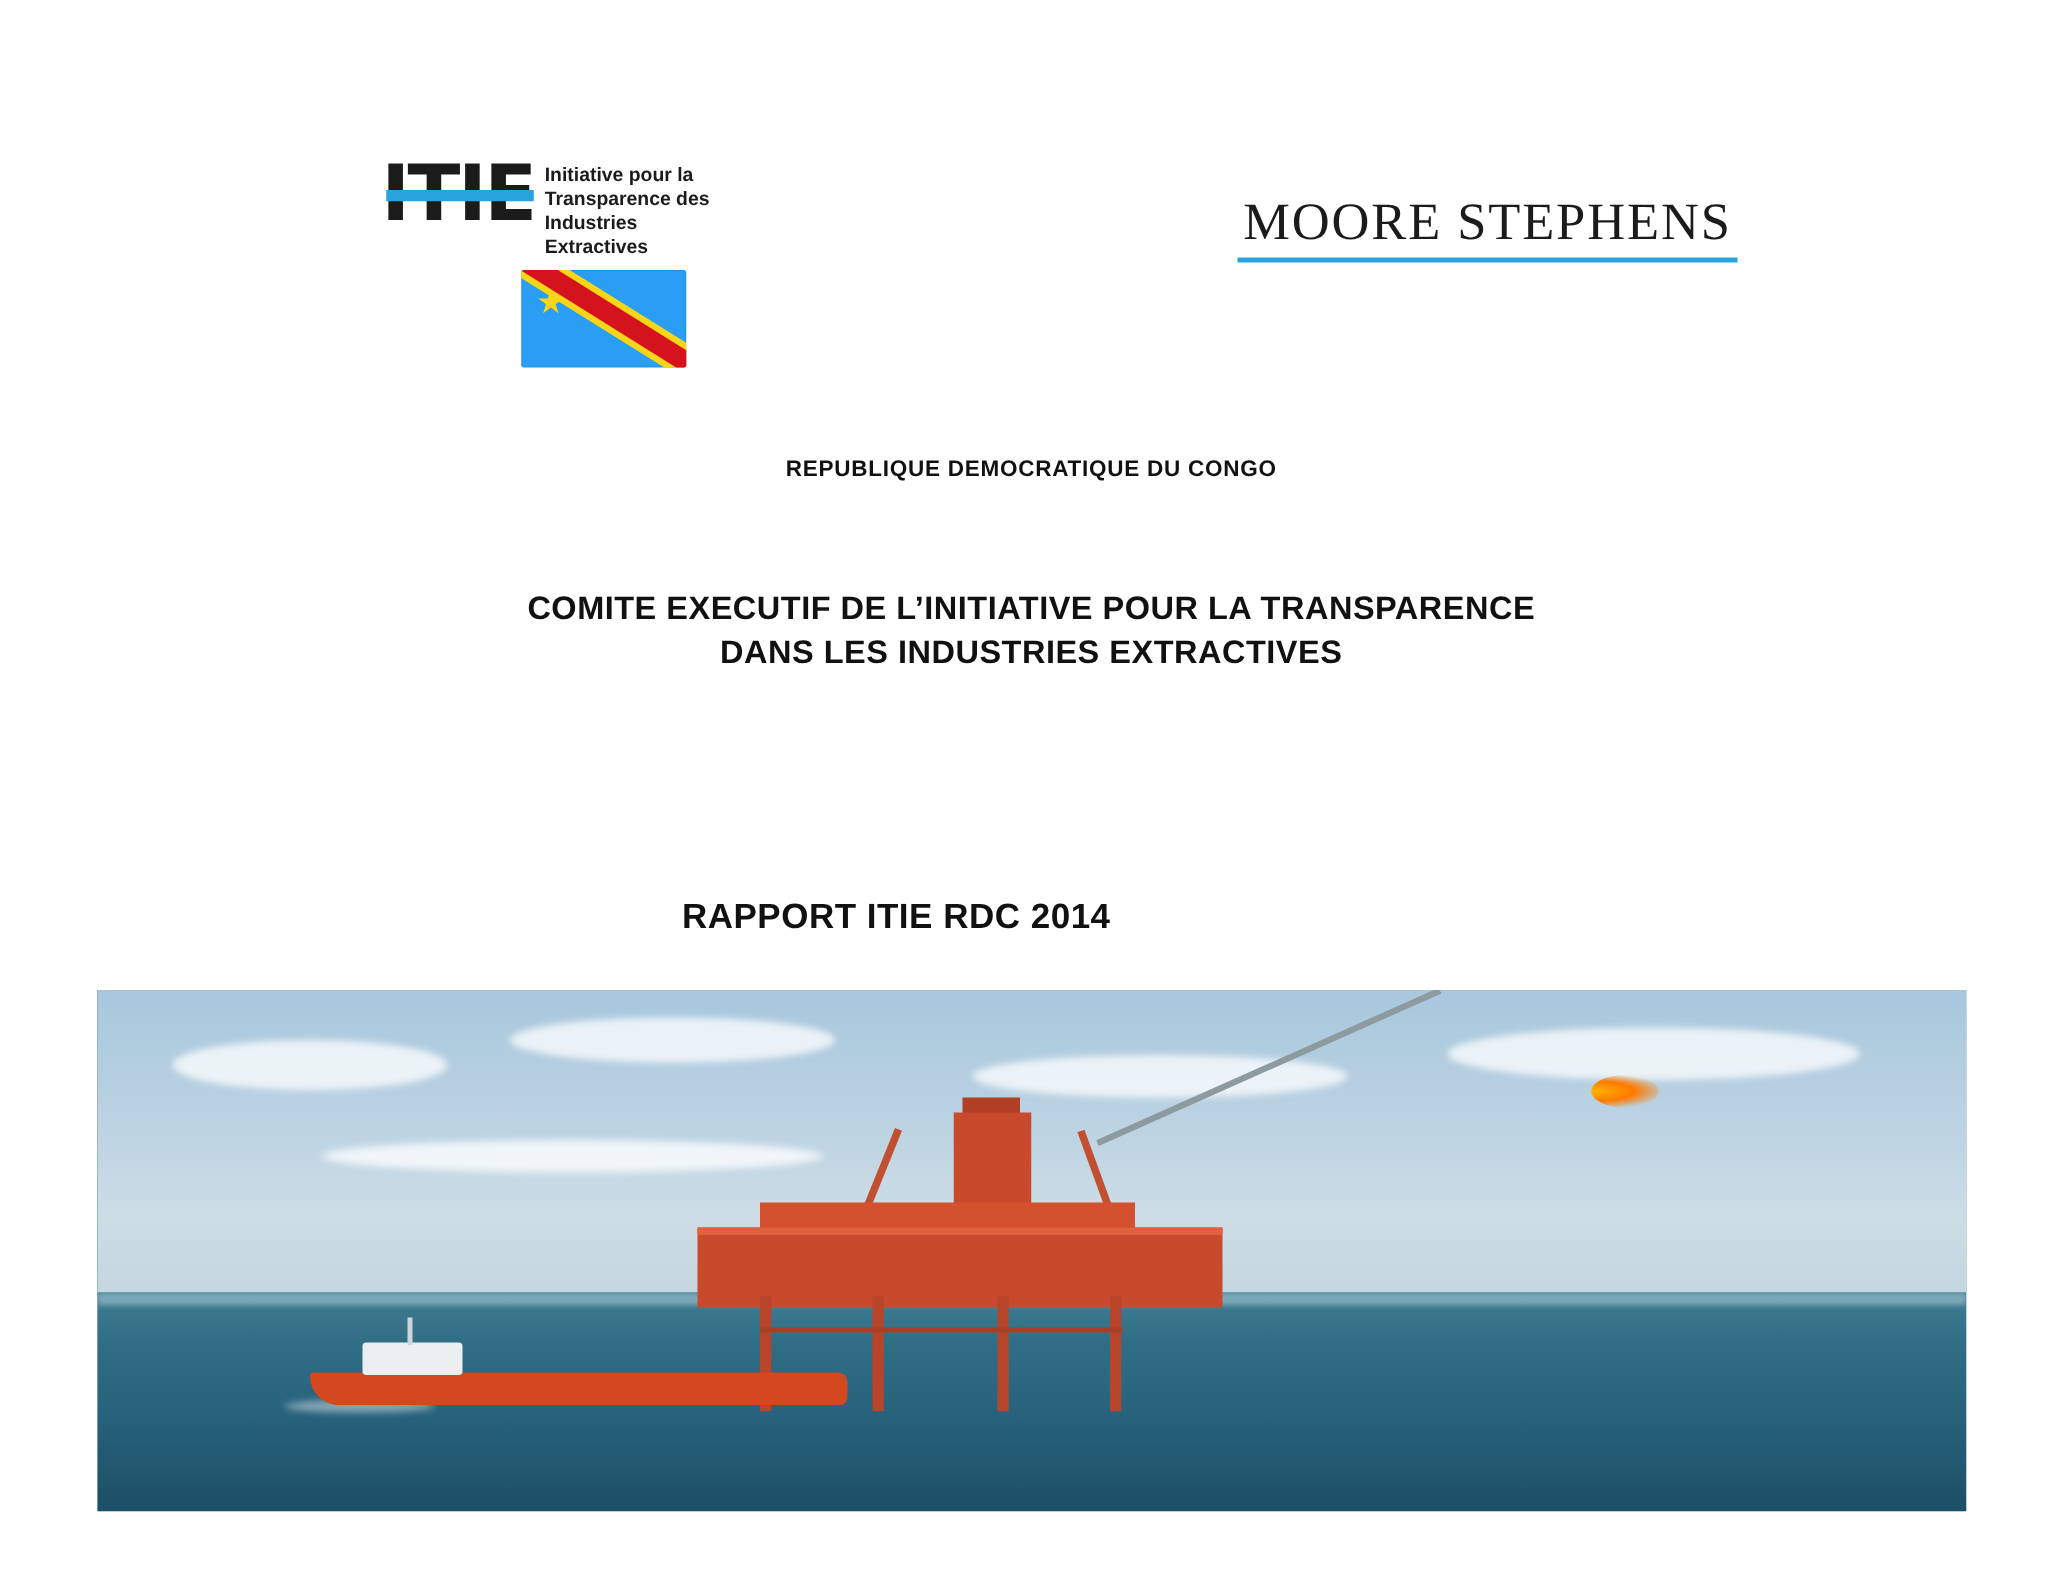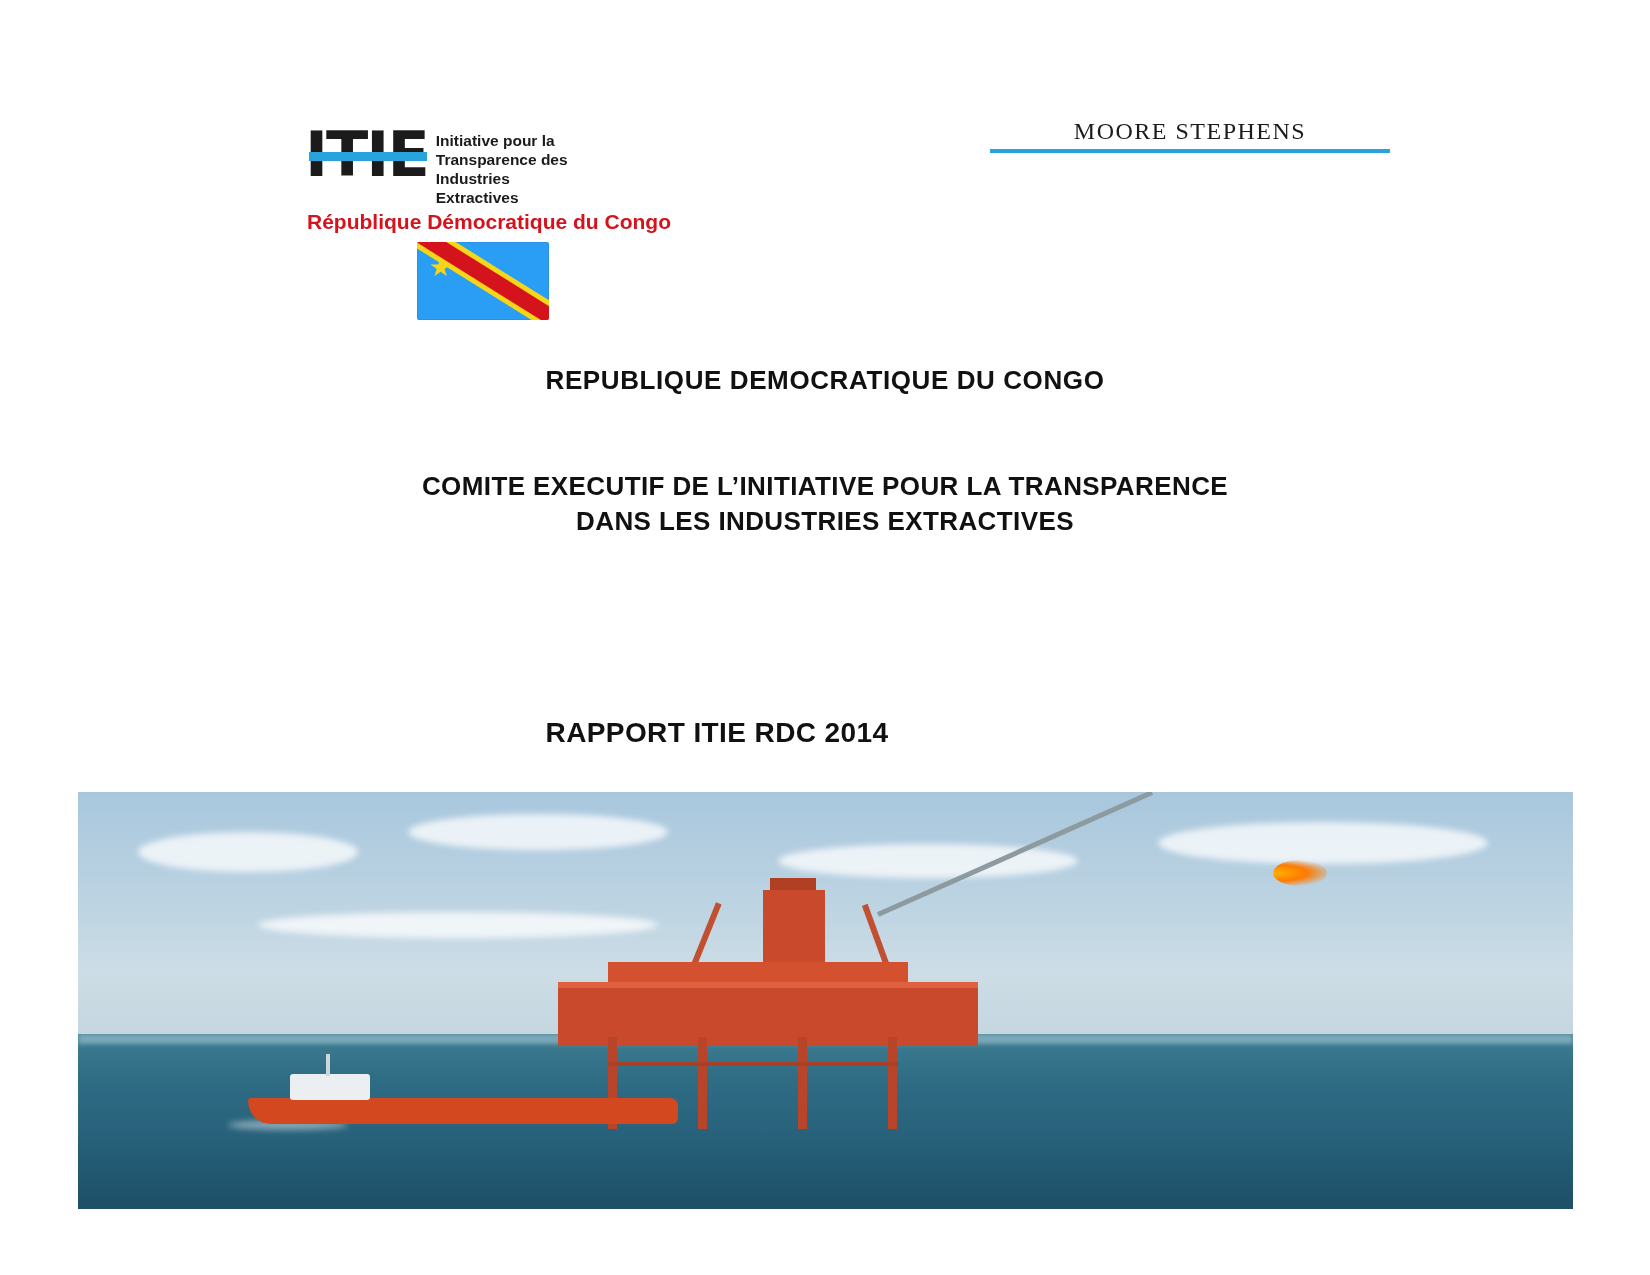--- a/index.html
+++ b/index.html
@@ -130,42 +130,43 @@
 
   .moore-block {
     position: absolute;
     left: 980px;
     top: 8px;
     width: 420px;
     text-align: center;
   }
   .moore-text {
     font-family: "Liberation Serif", serif;
-    font-size: 24px;
+    font-size: 42px;
     letter-spacing: 1.5px;
     color: #1b1b1b;
     white-space: nowrap;
+    margin-top: 36px;
   }
   .moore-rule {
     margin: 4px auto 0 auto;
     width: 400px;
     height: 4px;
     background: #29a3dc;
   }
 
   
   .title-country {
     position: absolute;
     left: 0;
     top: 365px;
     width: 1650px;
     text-align: center;
     font-family: "Liberation Sans", sans-serif;
     font-weight: bold;
-    font-size: 26px;
+    font-size: 18px;
     letter-spacing: 0.6px;
     color: #111111;
   }
   .title-committee {
     position: absolute;
     left: 0;
     top: 452px;
     width: 1650px;
     text-align: center;
     font-family: "Liberation Sans", sans-serif;
@@ -375,21 +376,20 @@
       <div class="itie-top">
         <div class="itie-mark">
           <span>ITIE</span>
           <span class="bar-blue"></span>
         </div>
         <div class="itie-words">Initiative pour la
 Transparence des
 Industries
 Extractives</div>
       </div>
-      <div class="itie-country">République Démocratique du Congo</div>
       <div class="flag-wrap">
         <div class="flag">
           <div class="stripe-y"></div>
           <div class="stripe-r"></div>
           <div class="star">★</div>
         </div>
       </div>
     </div>
 
     <div class="moore-block">

